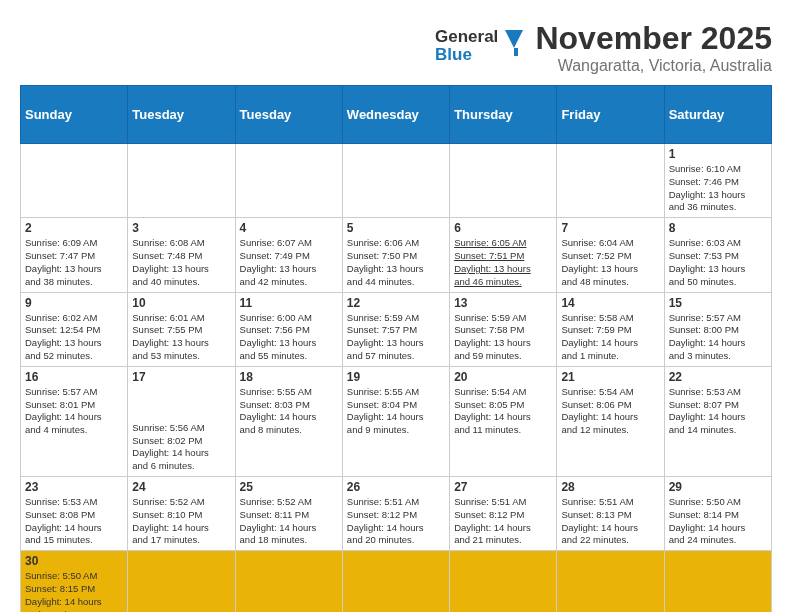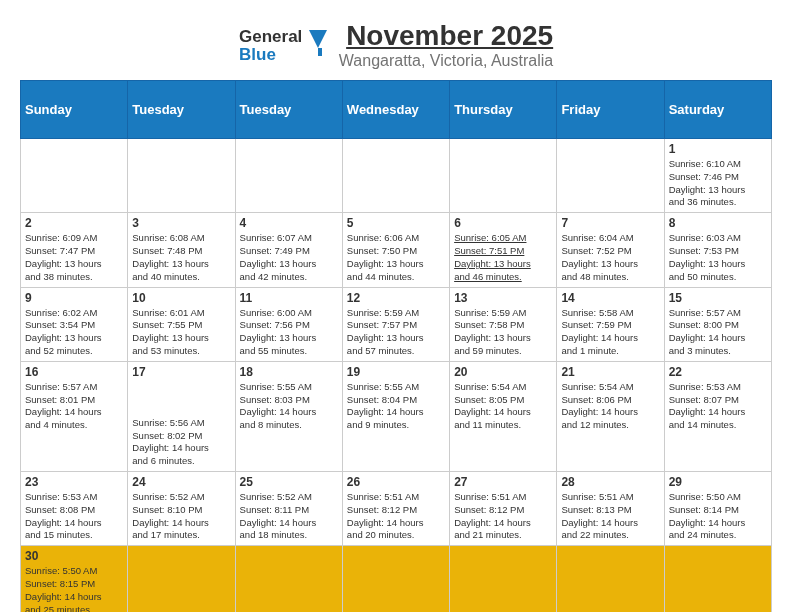--- a/index.html
+++ b/index.html
@@ -5,37 +5,36 @@
     * { box-sizing: border-box; margin: 0; padding: 0; }
     body {
       font-family: Arial, sans-serif;
       background: #fff;
       width: 792px;
       min-height: 612px;
       padding: 20px;
     }
     .header-area {
       display: flex;
-      justify-content: center;
+      justify-content: flex-end;
       align-items: flex-start;
       margin-bottom: 10px;
     }
     .logo {
       display: flex;
       flex-direction: column;
       align-items: flex-start;
     }
     .title-area {
       text-align: right;
     }
     .month-title {
-      font-size: 28px;
+      font-size: 32px;
       font-weight: bold;
       color: #333;
-      text-decoration: underline;
     }
     .location-title {
       font-size: 16px;
       color: #737373;
     }
     .calendar {
       width: 100%;
       border-collapse: collapse;
       border: 1px solid #ccc;
     }
@@ -172,21 +171,21 @@
           <div class="day-info" style="white-space: pre-line;">Sunrise: 6:03 AM
 Sunset: 7:53 PM
 Daylight: 13 hours
 and 50 minutes.</div>
         </td>
       </tr>
       <tr>
         <td>
           <span class="day-number">9</span>
           <div class="day-info" style="white-space: pre-line;">Sunrise: 6:02 AM
-Sunset: 3:54 PM
+Sunset: 12:54 PM
 Daylight: 13 hours
 and 52 minutes.</div>
         </td>
         <td>
           <span class="day-number">10</span>
           <div class="day-info" style="white-space: pre-line;">Sunrise: 6:01 AM
 Sunset: 7:55 PM
 Daylight: 13 hours
 and 53 minutes.</div>
         </td>

